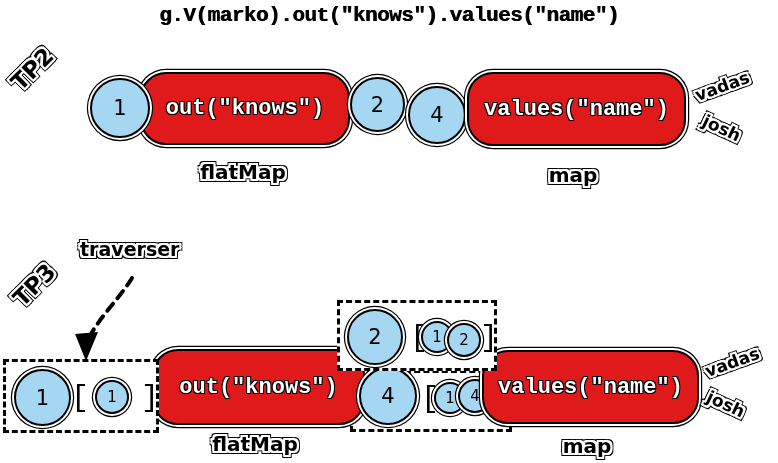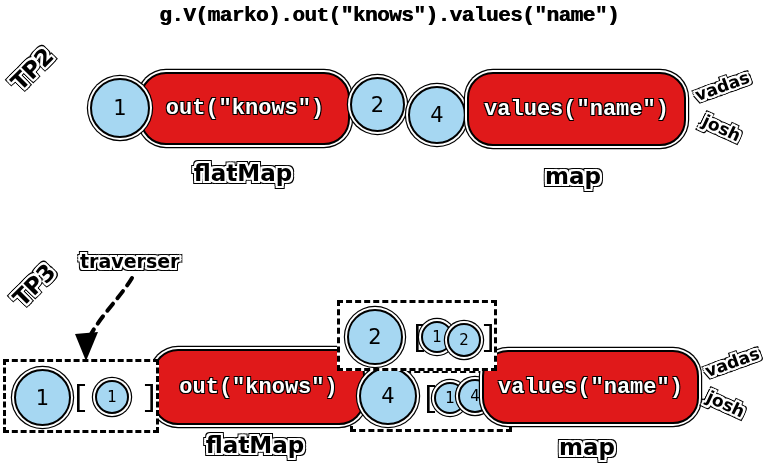--- a/index.html
+++ b/index.html
@@ -20,21 +20,21 @@
     color:#000;font-weight:bold;font-family:"DejaVu Sans",sans-serif;
     text-shadow:
       -2px -2px 0 #fff, 0 -2px 0 #fff, 2px -2px 0 #fff,
       -2px  0   0 #fff, 2px  0   0 #fff,
       -2px  2px 0 #fff, 0  2px 0 #fff, 2px 2px 0 #fff,
       -3px -3px 0 #000, 0 -3px 0 #000, 3px -3px 0 #000,
       -3px  0   0 #000, 3px  0   0 #000,
       -3px  3px 0 #000, 0  3px 0 #000, 3px 3px 0 #000;
   }
   .rot-label{font-size:23px;transform:rotate(-45deg);transform-origin:center;}
-  .step-type{font-size:23px;transform:translateX(-50%);}
+  .step-type{font-size:20px;transform:translateX(-50%);}
   .out-word{font-size:17px;}
   .traverser-word{font-size:19px;}
   
   .redbox{
     background:#e0191a;border:2.5px solid #000;border-radius:26px;
     box-shadow:0 0 0 2px #fff,0 0 0 3.2px #000;
     color:#fff;font-family:"Liberation Mono","DejaVu Sans Mono",monospace;
     font-weight:bold;font-size:22px;display:flex;align-items:center;justify-content:center;
     text-shadow:1px 1px 0 #000,-1px -1px 0 #000,1px -1px 0 #000,-1px 1px 0 #000;
     box-sizing:border-box;white-space:nowrap;
@@ -76,21 +76,21 @@
 
   <div class="abs redbox z4" style="left:467px;top:72px;width:219px;height:74px;">values("name")</div>
 
   <div class="abs sticker out-word" style="left:694px;top:76px;transform:rotate(-20deg);">vadas</div>
   <div class="abs sticker out-word" style="left:702px;top:118px;transform:rotate(25deg);">josh</div>
 
   <div class="abs sticker step-type" style="left:243px;top:160px;">flatMap</div>
   <div class="abs sticker step-type" style="left:573px;top:163px;">map</div>
 
   <div class="abs sticker rot-label" style="left:10px;top:272px;">TP3</div>
-  <div class="abs sticker traverser-word" style="left:80px;top:250px;">traverser</div>
+  <div class="abs sticker traverser-word" style="left:80px;top:238px;">traverser</div>
 
   <svg class="abs z6" style="left:60px;top:272px;" width="95" height="95" viewBox="0 0 95 95">
     <path d="M 72,6 C 60,26 40,44 29,66" fill="none" stroke="#000" stroke-width="4" stroke-dasharray="9 7" stroke-linecap="round"></path>
     <polygon points="15,62 38,60 26,89" fill="#000"></polygon>
   </svg>
 
   <div class="abs dashed z5" style="left:3px;top:359px;width:156px;height:74px;"></div>
   <div class="abs circle big z6" style="left:14px;top:369px;width:57px;height:57px;">1</div>
   <div class="abs bracket z6" style="left:71px;top:381px;">[</div>
   <div class="abs circle small z6" style="left:95px;top:380px;width:34px;height:34px;">1</div>

